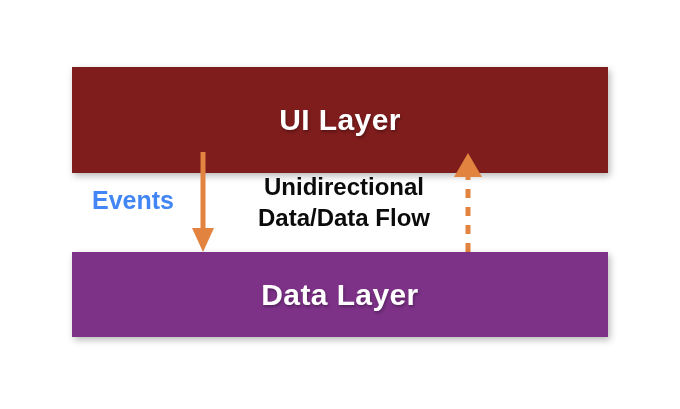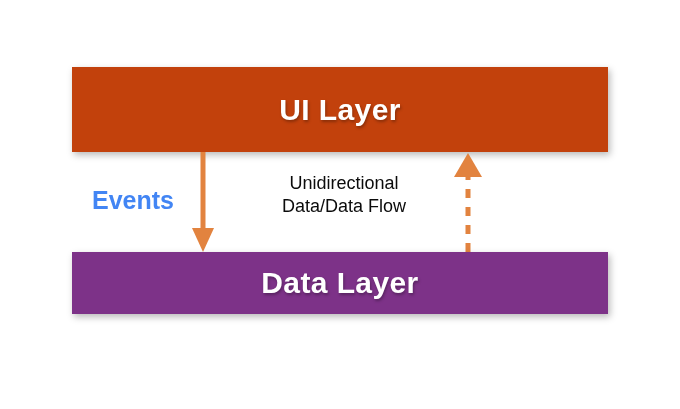--- a/index.html
+++ b/index.html
@@ -40,28 +40,28 @@
     color: #ffffff;
     font-size: 30px;
     font-weight: bold;
     letter-spacing: 0.4px;
     text-shadow: 1px 2px 3px rgba(0, 0, 0, 0.30);
     line-height: 1;
   }
 
   #ui-layer-box {
     top: 67px;
-    height: 85px;
-    background: #c2410c;
+    height: 106px;
+    background: #7f1d1d;
     justify-content: center;
   }
 
   #data-layer-box {
     top: 252px;
-    height: 62px;
+    height: 85px;
     background: #7d3288;
   }
 
   
   #middle-band {
     position: absolute;
     left: 4px;
     top: 152px;
     width: 620px;
     height: 100px;
@@ -88,22 +88,22 @@
   }
 
   
   #flow-caption {
     position: absolute;
     left: 230px;
     top: 20px;
     width: 220px;
     text-align: center;
     color: #0b0b0b;
-    font-size: 18px;
-    font-weight: normal;
+    font-size: 24px;
+    font-weight: bold;
     line-height: 1.28;
   }
 
   #flow-caption .caption-line {
     display: block;
     white-space: nowrap;
   }
 
   
   .arrow {

